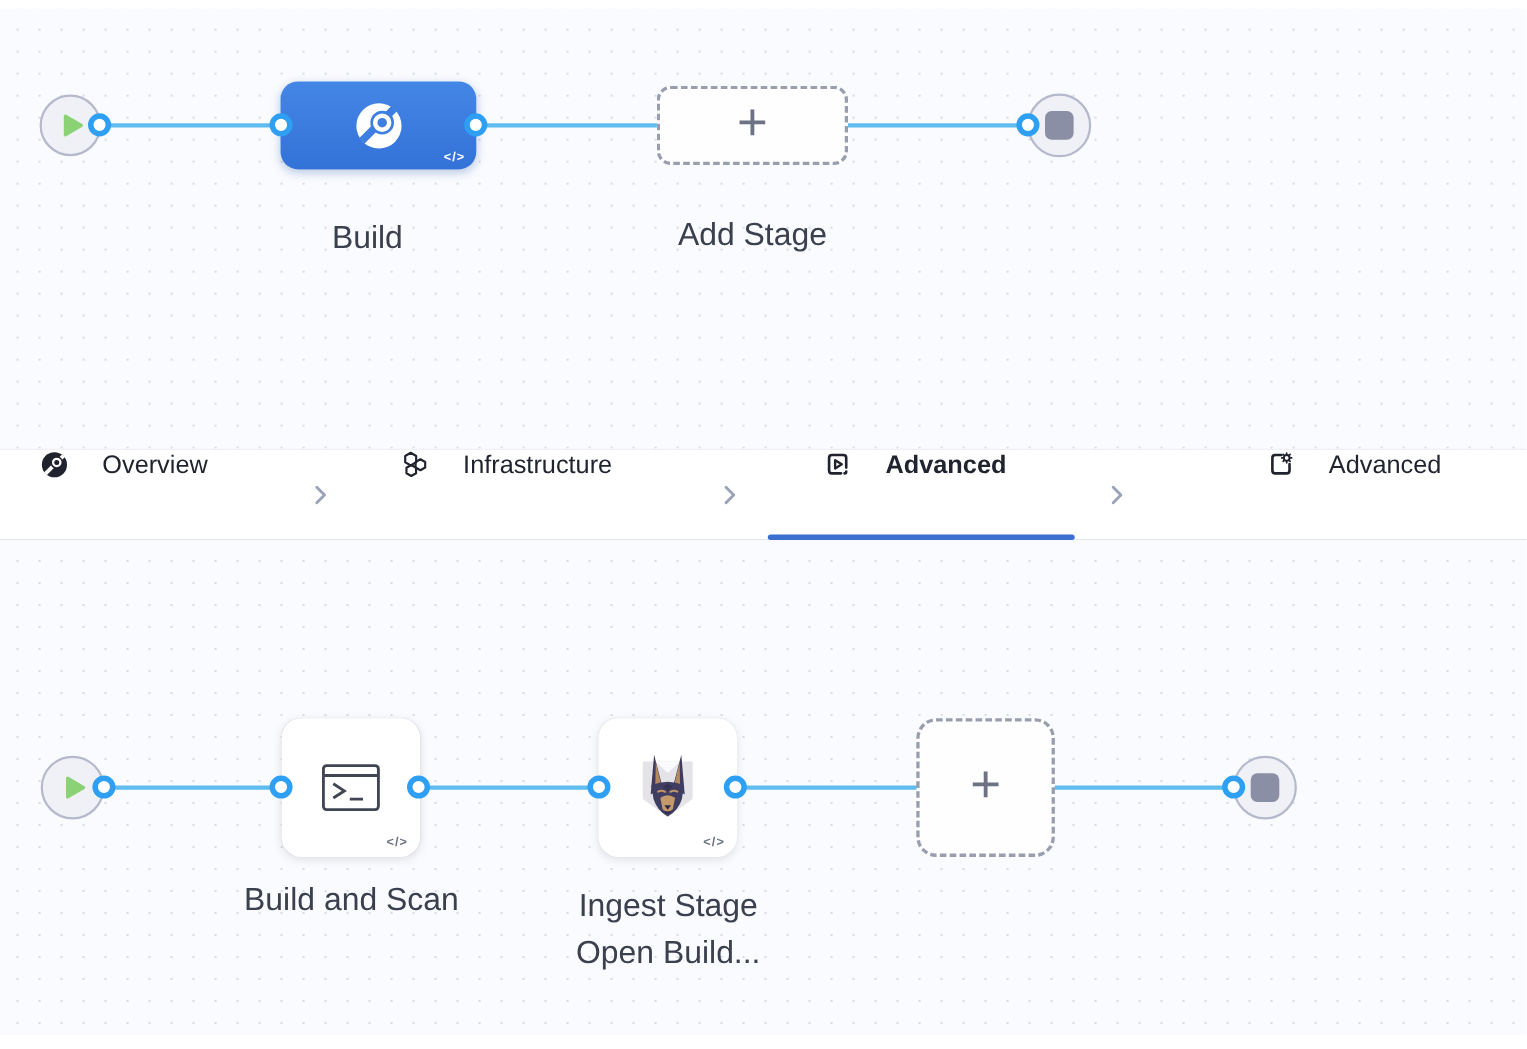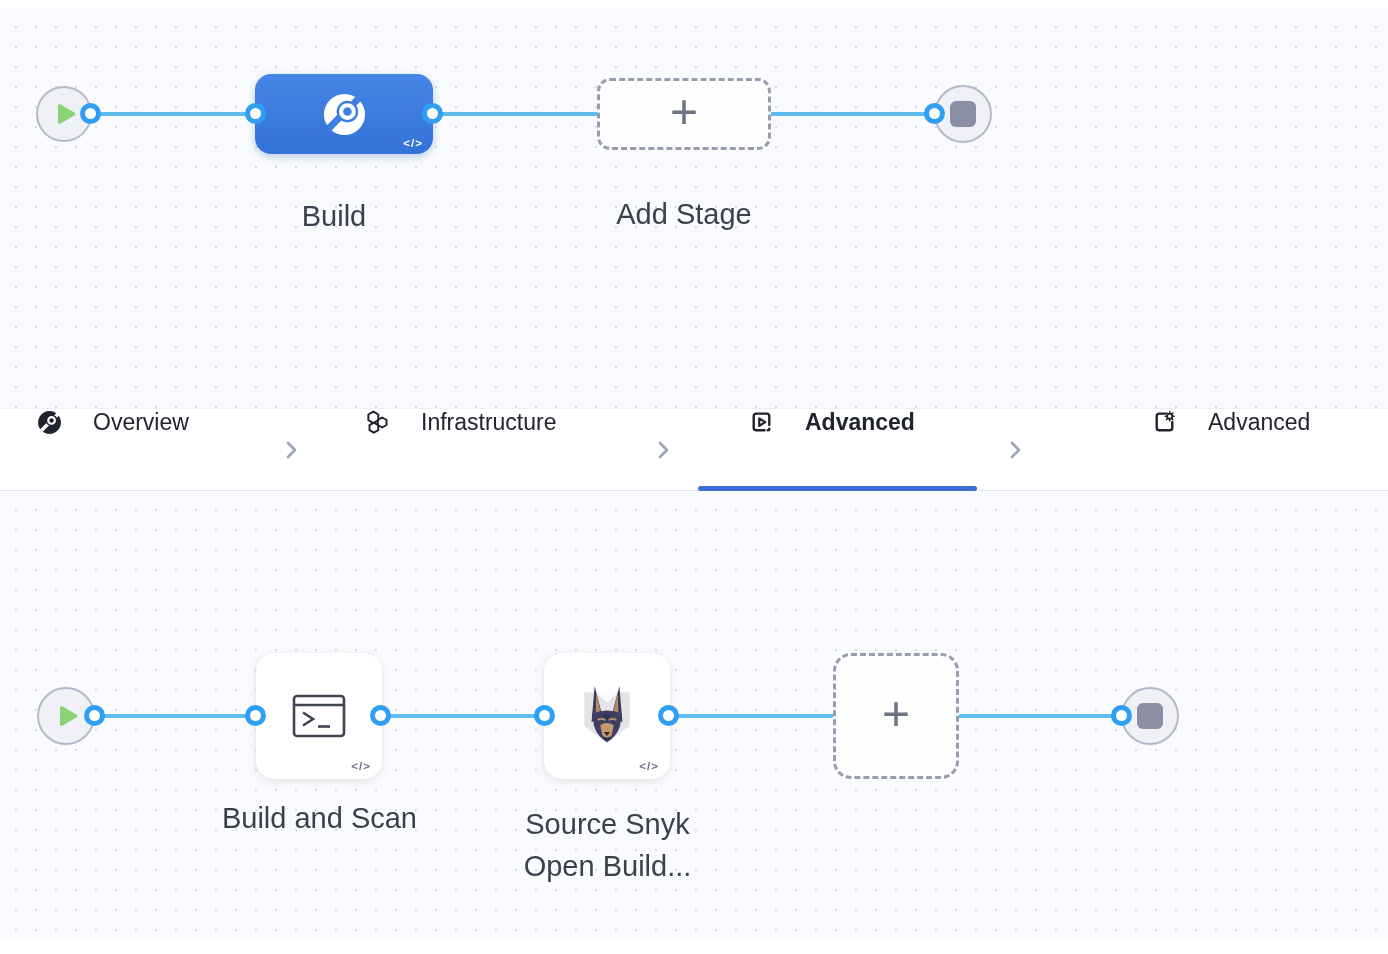--- a/index.html
+++ b/index.html
@@ -249,19 +249,19 @@
 
     <div class="connector" style="left:84px; top:214px;"></div>
     <div class="connector" style="left:245px; top:214px;"></div>
     <div class="connector" style="left:370px; top:214px;"></div>
     <div class="connector" style="left:534px; top:214px;"></div>
     <div class="connector" style="left:658px; top:214px;"></div>
     <div class="connector" style="left:1111px; top:214px;"></div>
 
     <div class="node-label label--build-scan">Build and Scan</div>
     <div class="node-label label--snyk">
-        <span>Source Snyk</span>
+        <span>Ingest Stage</span>
         <span>Open Build...</span>
       </div>
   </div>
 
   <div class="edge-strip edge-strip--bottom"></div>
 </div>
 
 </body></html>

